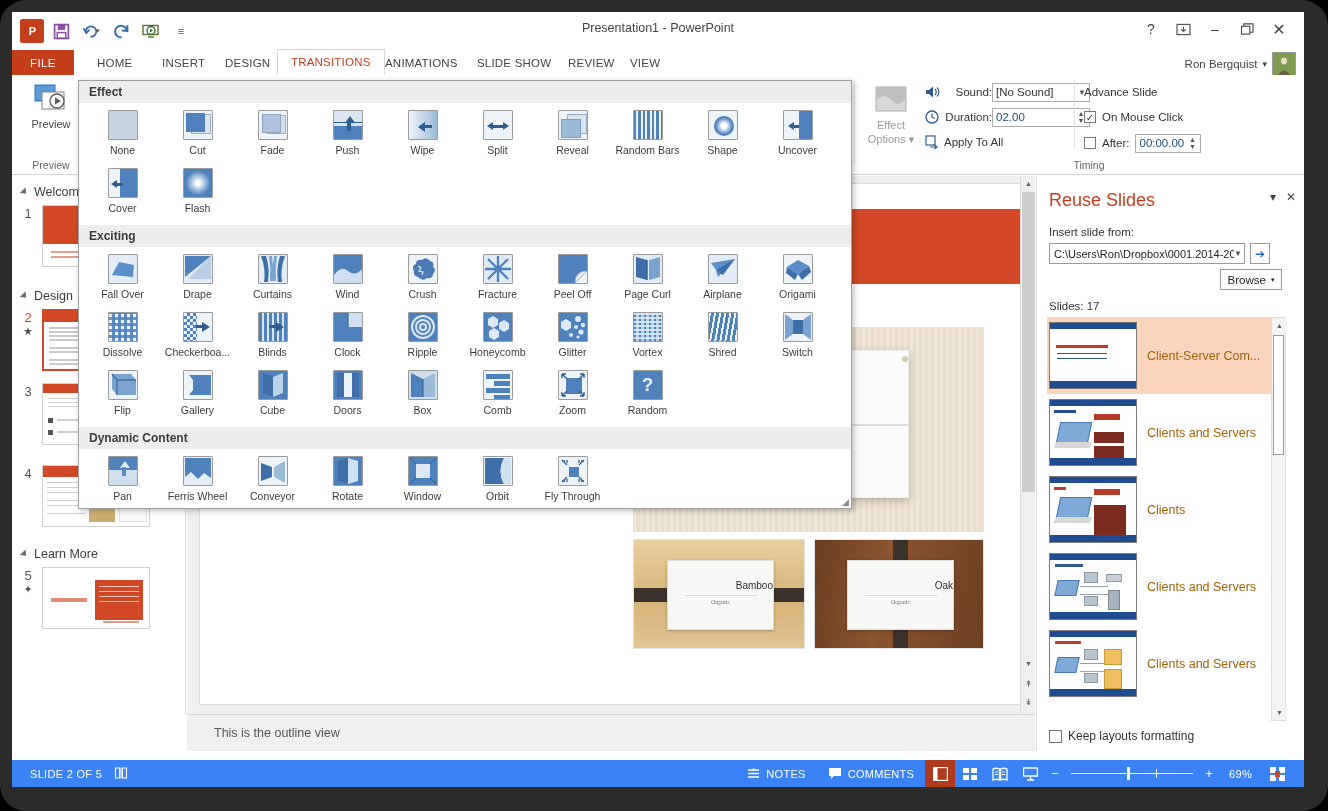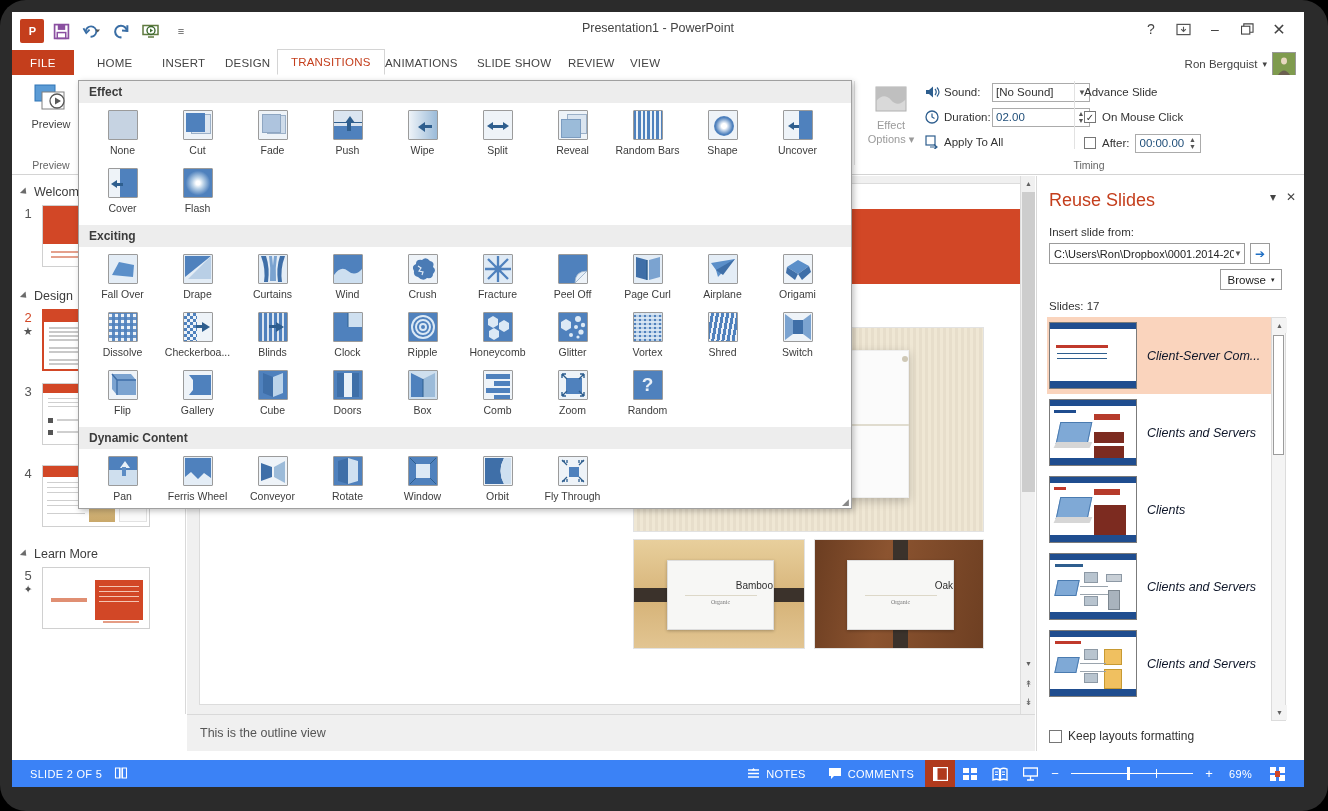--- a/index.html
+++ b/index.html
@@ -62,21 +62,21 @@
     position:absolute; left:0; top:63px; width:1292px; height:100px;
     background:#fff; border-bottom:1px solid #d4d4d4;
   }
   #previewgrp{ position:absolute; left:6px; top:2px; width:66px; height:96px; }
   #previewgrp .big-ico{ margin:6px auto 0; width:36px;height:32px; }
   .grp-label{ position:absolute; bottom:2px; width:100%; text-align:center; font-size:10.5px; color:#666; }
   .big-lbl{ text-align:center; font-size:11px; color:#444; margin-top:3px;}
   .sep{ position:absolute; top:6px; width:1px; height:84px; background:#e2e2e2;}
   #effgrp{ position:absolute; left:848px; top:2px; width:62px; height:96px;}
   #timinggrp{ position:absolute; left:912px; top:2px; width:330px; height:96px; }
-  .tm-row{ display:flex; align-items:center; height:22px; font-size:11.5px; color:#333; }
+  .tm-row{ display:flex; align-items:center; height:22px; font-size:11.5px; color:#333;text-align:right; }
   .mini-ico{ width:16px;height:16px;margin-right:4px; display:inline-flex;align-items:center;justify-content:center;}
   .combo{
     border:1px solid #ababab; background:#fff; height:19px; font-size:11.5px; color:#333;
     display:flex; align-items:center; padding:0 3px; cursor:pointer;
   }
   .spin{ width:10px; display:flex; flex-direction:column; align-items:center; justify-content:center; margin-left:auto;}
   .spin i{ font-style:normal; font-size:7px; line-height:7px; color:#555;}
   .chk{ width:12px;height:12px;border:1px solid #767676;background:#fff;display:inline-flex;align-items:center;justify-content:center;
         font-size:10px;color:#333;margin-right:6px;flex:none;}
   
@@ -131,42 +131,42 @@
   .strap{ position:absolute; background:#3b322b; }
   
   #edscroll{ position:absolute; right:0; top:0; width:15px; height:538px; background:#f0f0f0; border-left:1px solid #dcdcdc;}
   .sbtn{ width:15px;height:15px;background:#f0f0f0;display:flex;align-items:center;justify-content:center;font-size:7px;color:#606060;cursor:pointer;}
   #edthumb{ position:absolute; top:16px; left:1px; width:13px; height:300px; background:#cdcdcd; }
   
   #notesbar{
     position:absolute; left:175px; top:702px; width:848px; height:37px;
     background:#f0f0f0; border-top:1px solid #d9d9d9;
   }
-  #notestext{ position:absolute; left:13px; top:11px; font-size:12.5px; color:#555; }
+  #notestext{ position:absolute; left:27px; top:11px; font-size:12.5px; color:#555; }
   
   #taskpane{
     position:absolute; left:1024px; top:164px; width:268px; height:575px;
     background:#fff; border-left:1px solid #d9d9d9;
   }
   #tp-title{ position:absolute; left:12px; top:14px; font-size:18px; color:#c43e1c; }
   #tp-ctrls{ position:absolute; right:8px; top:14px; display:flex; gap:10px; color:#444; font-size:12px;}
   #tp-label{ position:absolute; left:12px; top:50px; font-size:11.5px; color:#333;}
   #tp-pathrow{ position:absolute; left:12px; top:67px; display:flex; gap:5px; align-items:center;}
   #tp-path{ width:196px;height:21px;border:1px solid #9b9b9b;background:#fff;font-size:11px;color:#222;
             display:flex;align-items:center;padding:0 2px 0 4px; }
   #tp-go{ width:20px;height:21px;border:1px solid #9b9b9b;background:#fff;display:flex;align-items:center;justify-content:center;
           color:#1f6fc4;font-size:12px;cursor:pointer;}
   #tp-browse{ position:absolute; right:22px; top:93px; width:62px;height:21px;border:1px solid #9b9b9b;background:#fff;
               font-size:11.5px;color:#222;display:flex;align-items:center;justify-content:center;gap:5px;cursor:pointer;}
   #tp-count{ position:absolute; left:12px; top:124px; font-size:11.5px; color:#333;}
   #tp-list{ position:absolute; left:10px; top:141px; width:226px; height:404px; overflow:hidden; }
   .slide-item{ display:flex; align-items:center; height:77px; cursor:pointer;}
   .slide-item.sel{ background:#fad4bd; }
   .si-thumb{ width:88px;height:67px;border:1px solid #7b7b7b;background:#fff;margin:0 10px 0 2px;position:relative;overflow:hidden;}
-  .si-name{ font-size:12.5px;color:#0f172a;font-style:italic; }
+  .si-name{ font-size:12.5px;color:#a16207; }
   #tp-scroll{ position:absolute; right:18px; top:141px; width:15px; height:404px; background:#f4f4f4; border:1px solid #dcdcdc;}
   #tp-thumb{ position:absolute; top:17px; left:1px; width:11px; height:120px; background:#fff; border:1px solid #9b9b9b;}
   #tp-keep{ position:absolute; left:12px; top:553px; display:flex; align-items:center; font-size:12px; color:#333;}
   
   #statusbar{
     position:absolute; left:0; bottom:0; width:1292px; height:27px; background:#3b82f6; color:#fff;
     display:flex; align-items:center; font-size:11px; letter-spacing:.3px;
   }
   #sb-left{ display:flex; align-items:center; gap:12px; padding-left:18px;}
   #sb-right{ margin-left:auto; display:flex; align-items:center; gap:0; padding-right:12px;}

